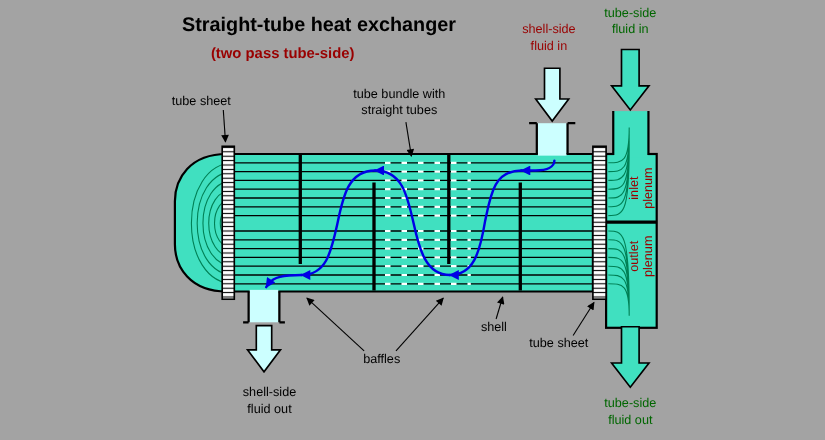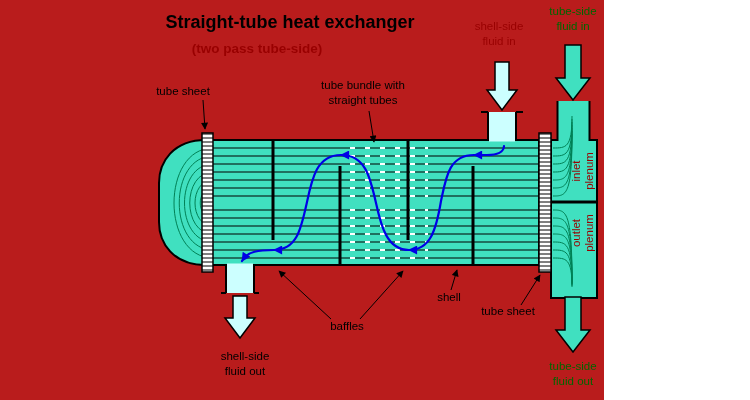--- a/index.html
+++ b/index.html
@@ -1,16 +1,16 @@
 <!DOCTYPE html>
 <html><head>
 <meta charset="utf-8">
 <style>
   html,body { margin:0; padding:0; background:#ffffff; }
-  .stage { position:relative; width:604px; height:400px; background:#b91c1c; overflow:hidden; }
+  .stage { position:relative; width:750px; height:400px; background:#a3a3a3; overflow:hidden; }
   svg { position:absolute; left:0; top:0; }
   .t   { font-family:"Liberation Sans", sans-serif; }
   .title    { font-size:18px; font-weight:bold; }
   .subtitle { font-size:13.5px; font-weight:bold; }
   .lbl      { font-size:11.5px; }
 </style>
 </head>
 <body>
 
 <div class="stage">

